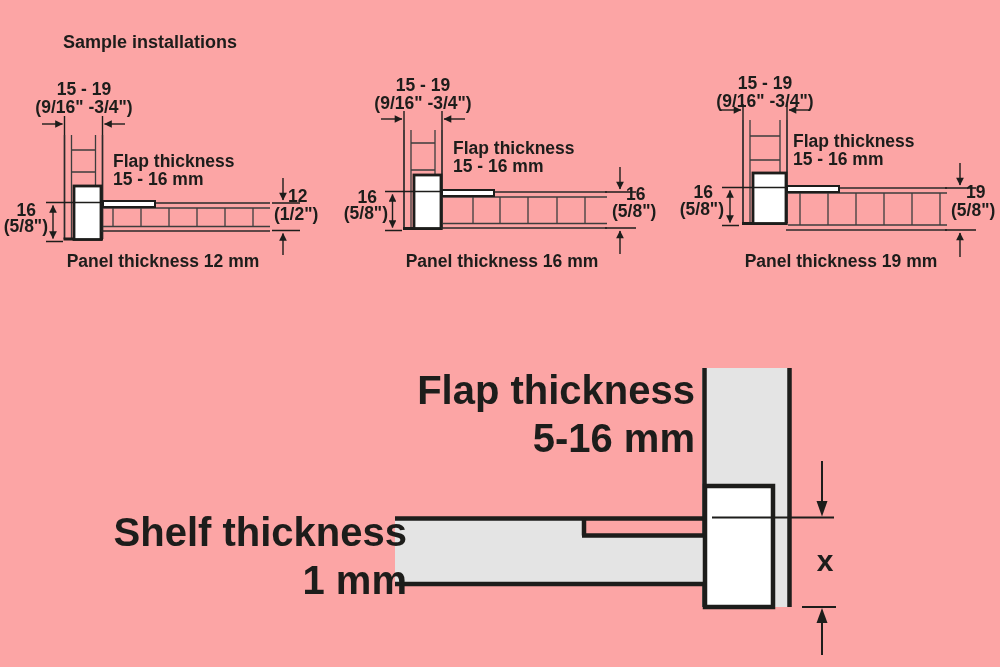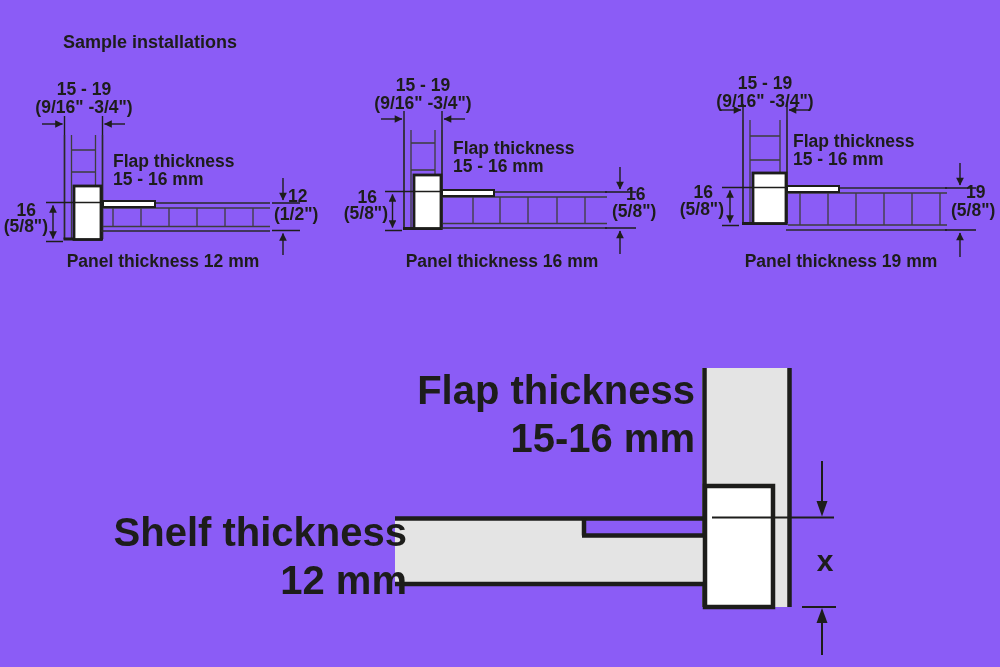--- a/index.html
+++ b/index.html
@@ -1,16 +1,16 @@
 <!DOCTYPE html>
 <html><head>
 <meta charset="utf-8">
 <style>
   html,body{margin:0;padding:0;background:#ffffff;}
-  .canvas{position:relative;width:1000px;height:667px;background:#8b5cf6;overflow:hidden;
+  .canvas{position:relative;width:1000px;height:667px;background:#fca5a5;overflow:hidden;
           font-family:"Liberation Sans",sans-serif;color:#1d1d1b;}
   .abs{position:absolute;}
   .heading{left:63px;top:32px;font-size:18px;font-weight:bold;}
   svg{position:absolute;overflow:visible;}
   svg text{font-family:"Liberation Sans",sans-serif;font-weight:bold;font-size:17.5px;fill:#1d1d1b;}
   .thin{stroke:#3d3d3d;stroke-width:1.3;fill:none;}
   .mid{stroke:#2a2a2a;stroke-width:1.7;fill:none;}
   .thick{stroke:#1d1d1b;stroke-width:2.8;fill:none;}
   .dim{stroke:#1d1d1b;stroke-width:1.4;fill:none;}
   .hinge{fill:#ffffff;stroke:#1d1d1b;stroke-width:2.8;}
@@ -174,20 +174,20 @@
       <polygon class="ah" points="442,161.5 436.5,146 447.5,146"></polygon>
       <line class="bdim" x1="422" y1="252" x2="456" y2="252"></line>
       <line class="bdim" x1="442" y1="300" x2="442" y2="267"></line>
       <polygon class="ah" points="442,253 436.5,268 447.5,268"></polygon>
       <text class="xlabel" x="445" y="216" text-anchor="middle">x</text>
     </g>
   </svg>
 
   <div class="abs biglabel" style="right:305px;top:366px">
     <div>Flap thickness</div>
-    <div>15-16 mm</div>
+    <div>5-16 mm</div>
   </div>
   <div class="abs biglabel" style="right:593px;top:508px">
     <div>Shelf thickness</div>
-    <div>12 mm</div>
+    <div>1 mm</div>
   </div>
 
 </div>
 
 </body></html>

